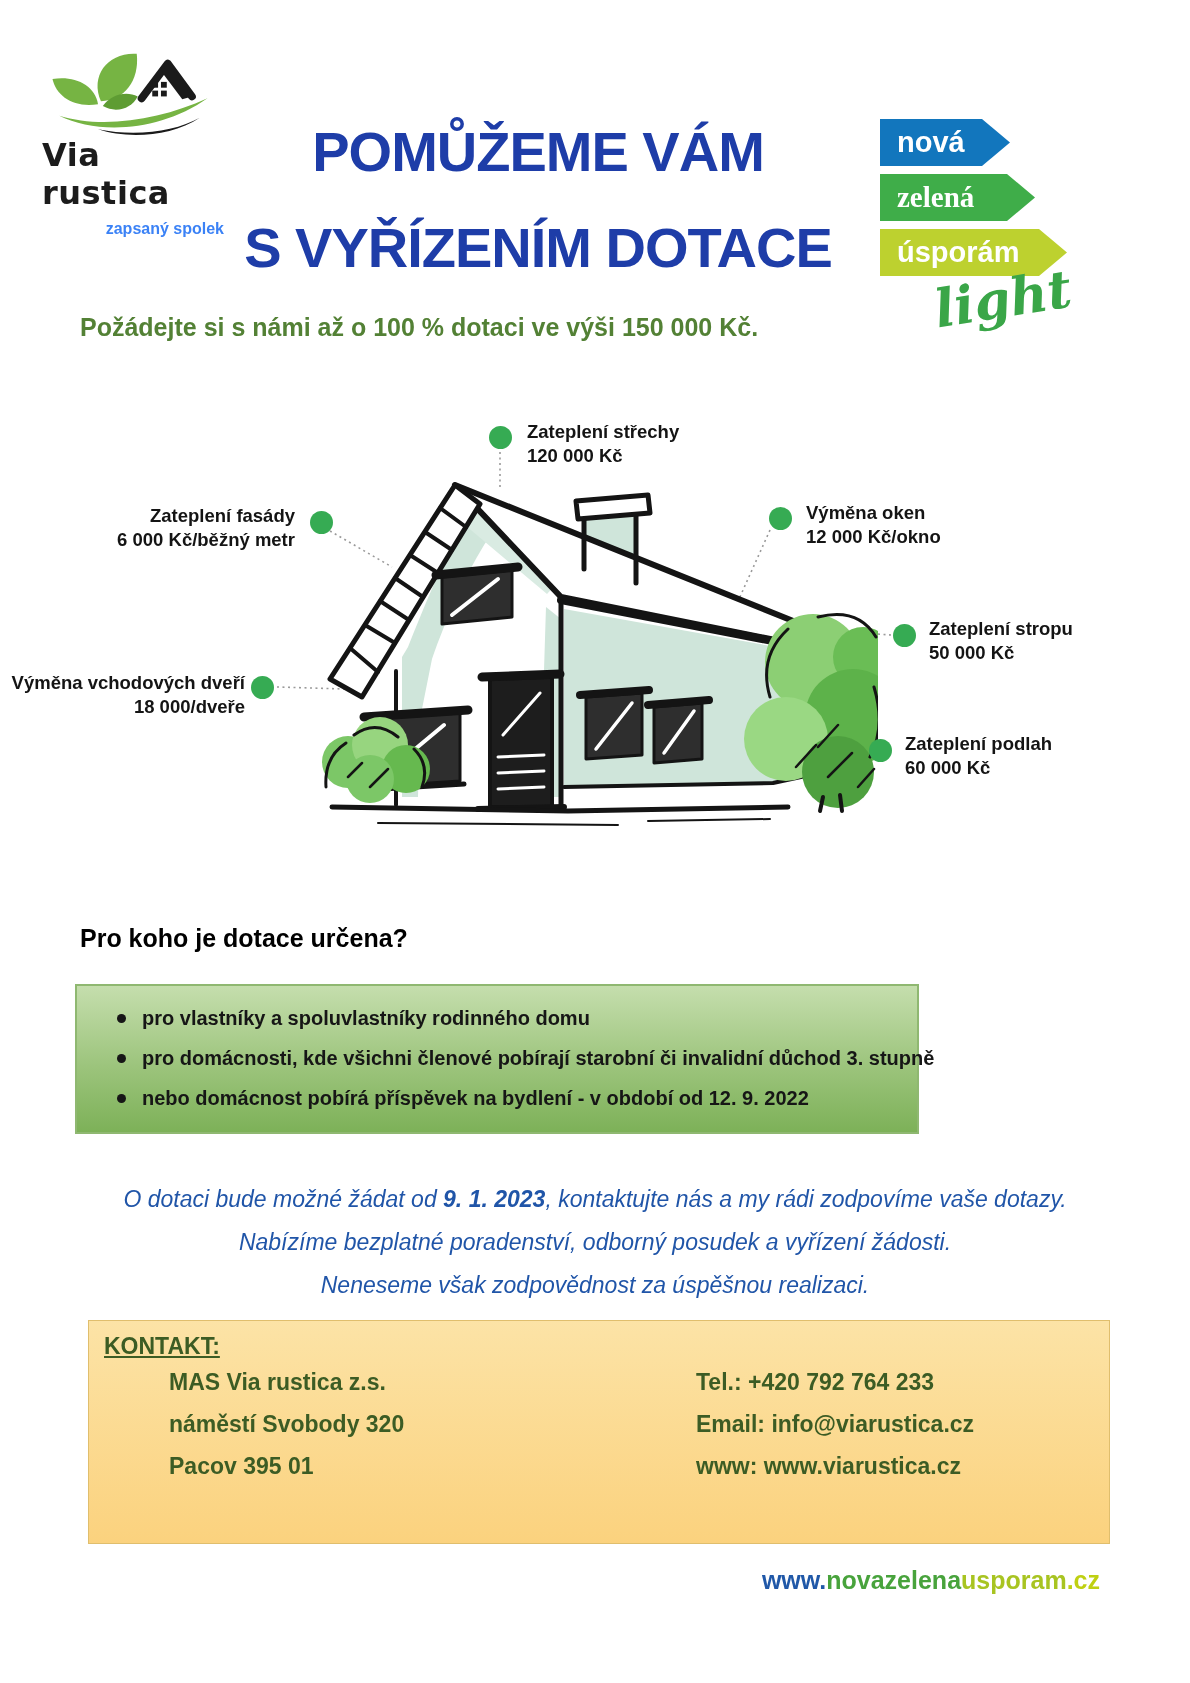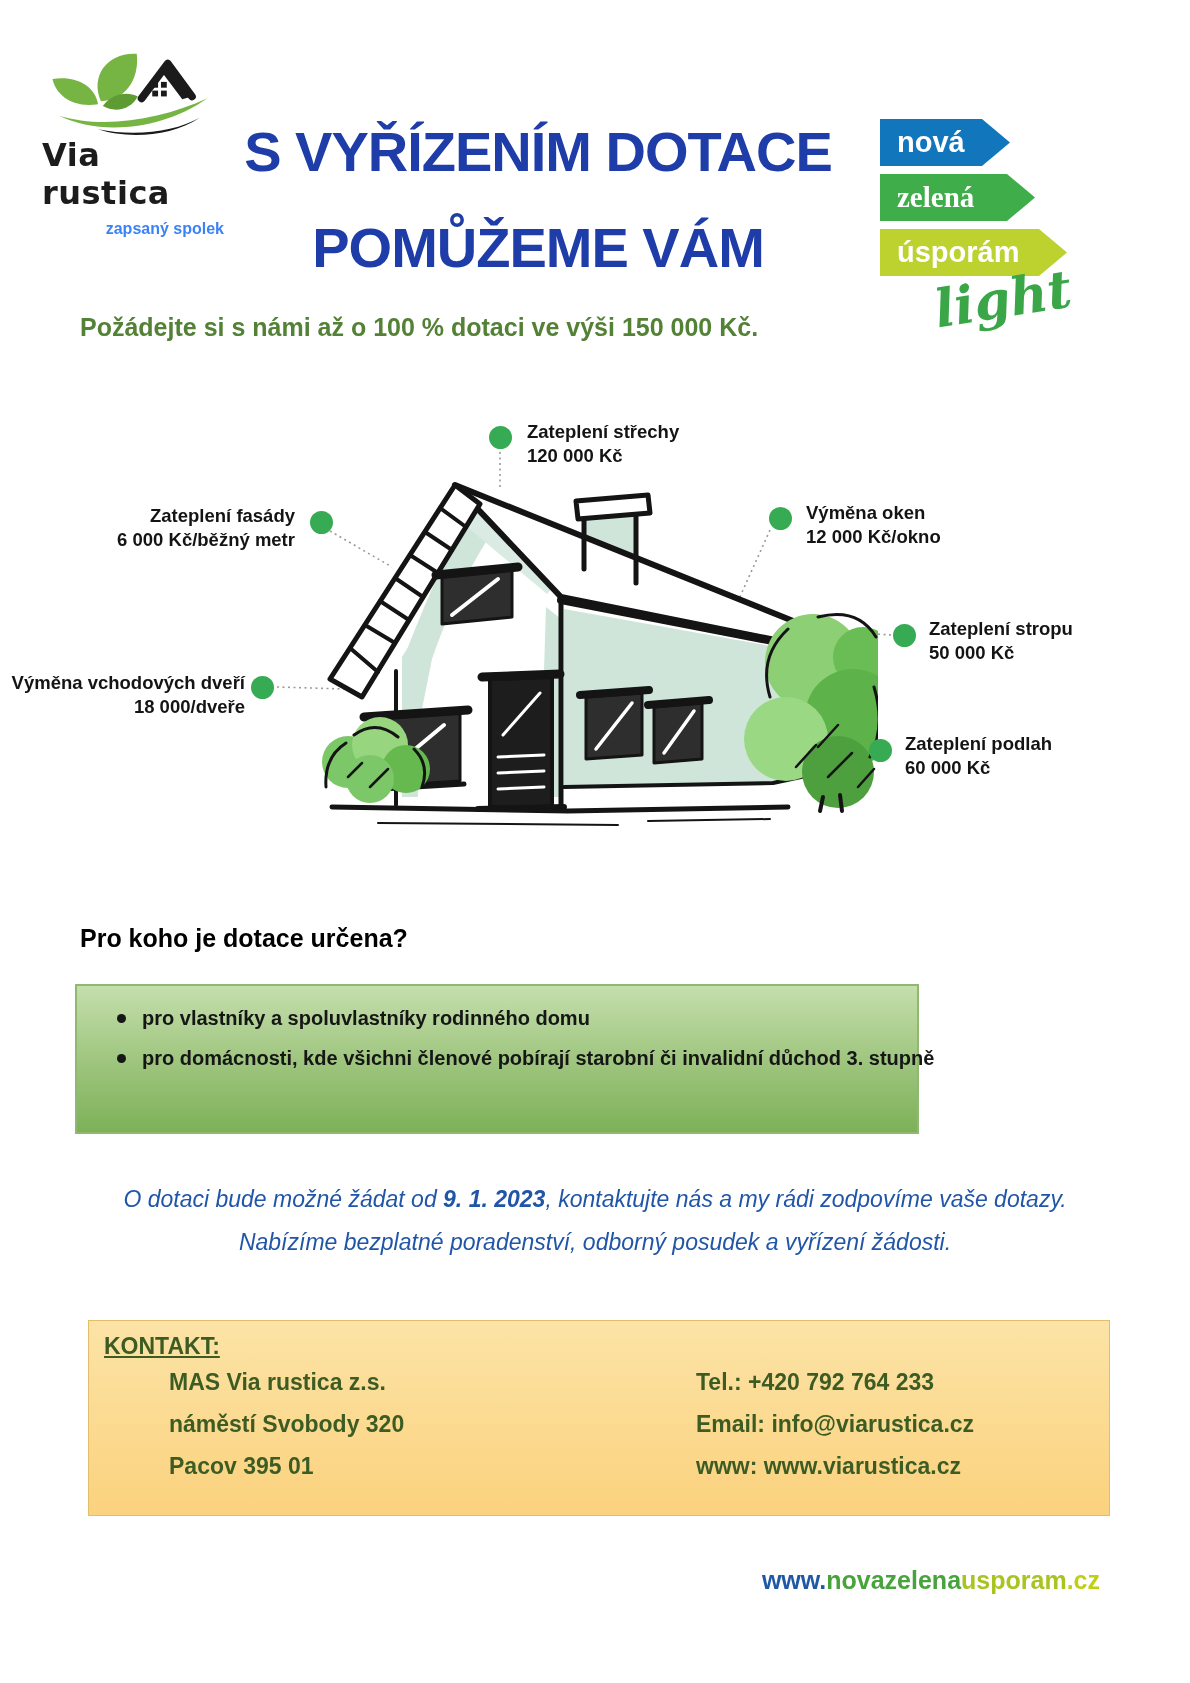--- a/index.html
+++ b/index.html
@@ -62,21 +62,21 @@
                   padding-left:27px; position:relative; white-space:nowrap; }
   .green-box li::before { content:""; position:absolute; left:2px; top:7px; width:9px; height:9px;
                           border-radius:50%; background:#161616; }
 
   
   .notice { position:absolute; left:0; top:1178px; width:1190px; text-align:center;
             font-style:italic; color:#2055a8; font-size:23px; line-height:43px; }
   .notice b { font-weight:bold; }
 
   
-  .contact-box { position:absolute; left:88px; top:1320px; width:1022px; height:196px;
+  .contact-box { position:absolute; left:88px; top:1320px; width:1022px; height:224px;
                  background:linear-gradient(180deg,#fce3a6,#fbd27e); border:1px solid #e0be6d;
                  color:#3c5c24; font-weight:bold; font-size:23px; }
   .contact-box .row { position:absolute; white-space:nowrap; }
   .c-head   { left:15px;  top:12px; text-decoration:underline; }
   .c-org    { left:80px;  top:48px; }
   .c-street { left:80px;  top:90px; }
   .c-city   { left:80px;  top:132px; }
   .c-tel    { left:607px; top:48px; }
   .c-email  { left:607px; top:90px; }
   .c-web    { left:607px; top:132px; }
@@ -100,22 +100,22 @@
     <rect x="111" y="35" width="6" height="6" fill="#1b1b1b"></rect>
       <rect x="120" y="35" width="6" height="6" fill="#1b1b1b"></rect>
     <rect x="111" y="44" width="6" height="6" fill="#1b1b1b"></rect>
       <rect x="120" y="44" width="6" height="6" fill="#1b1b1b"></rect>
   </svg>
   <div class="vr-name">Via rustica</div>
   <div class="vr-sub">zapsaný spolek</div>
 </div>
 
 <div class="title-block">
+  <div class="title-line">POMŮŽEME VÁM</div>
   <div class="title-line">S VYŘÍZENÍM DOTACE</div>
-  <div class="title-line">POMŮŽEME VÁM</div>
 </div>
 
 <div class="nzu">
   <div class="nzu-banner nzu-b1">nová</div>
   <div class="nzu-banner nzu-b2">zelená</div>
   <div class="nzu-banner nzu-b3">úsporám</div>
   <div class="nzu-script">light</div>
 </div>
 
 <div class="subtitle">Požádejte si s námi až o 100 % dotaci ve výši 150 000 Kč.</div>
@@ -240,26 +240,28 @@
     <div>Zateplení podlah</div>
     <div>60 000 Kč</div>
   </div>
 </div>
 
 <div class="section-heading">Pro koho je dotace určena?</div>
 <div class="green-box">
   <ul>
     <li>pro vlastníky a spoluvlastníky rodinného domu</li>
     <li>pro domácnosti, kde všichni členové pobírají starobní či invalidní důchod 3. stupně</li>
+    <li>nebo domácnost pobírá příspěvek na bydlení - v období od 12. 9. 2022</li>
   </ul>
 </div>
 
 <div class="notice">
   <div><span>O dotaci bude možné žádat od </span><b>9. 1. 2023</b><span>, kontaktujte nás a my rádi zodpovíme vaše dotazy.</span></div>
   <div>Nabízíme bezplatné poradenství, odborný posudek a vyřízení žádosti.</div>
+  <div>Neneseme však zodpovědnost za úspěšnou realizaci.</div>
 </div>
 
 <div class="contact-box">
   <div class="row c-head">KONTAKT:</div>
   <div class="row c-org">MAS Via rustica z.s.</div>
   <div class="row c-street">náměstí Svobody 320</div>
   <div class="row c-city">Pacov 395 01</div>
   <div class="row c-tel">Tel.: +420 792 764 233</div>
   <div class="row c-email">Email: info@viarustica.cz</div>
   <div class="row c-web">www: www.viarustica.cz</div>

